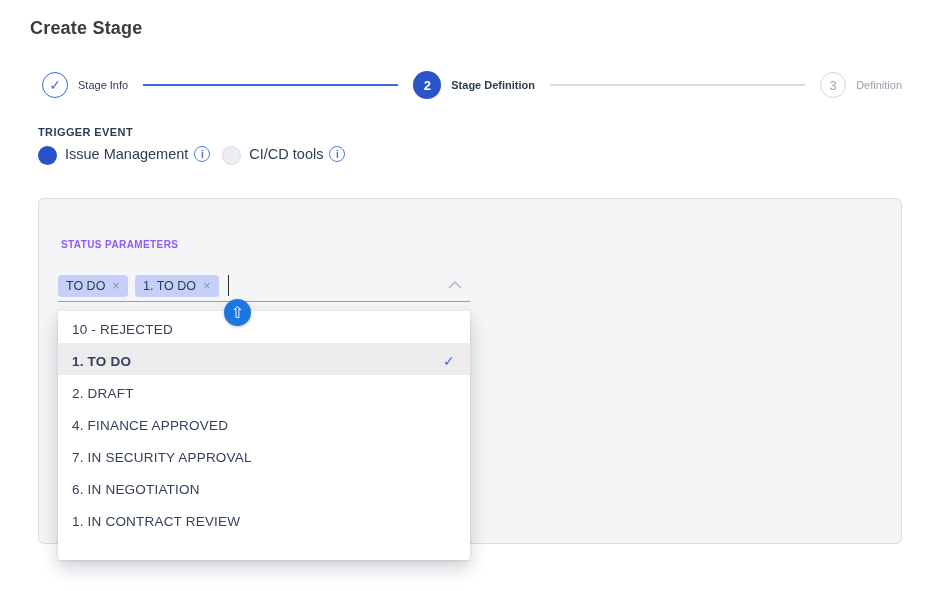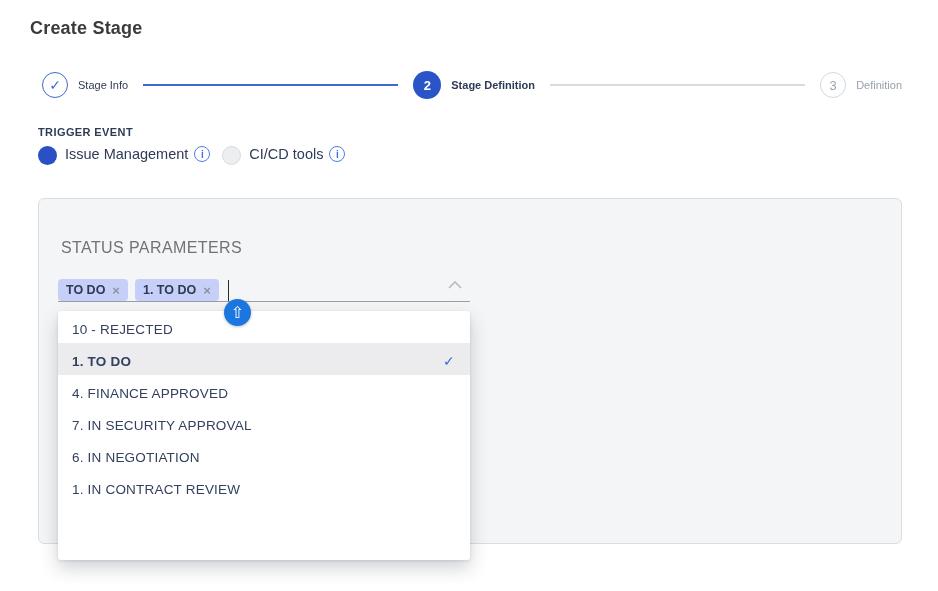--- a/index.html
+++ b/index.html
@@ -51,28 +51,28 @@
     margin-left:-2px; cursor:pointer;
   }
 
   
   .panel {
     position:absolute; left:38px; top:198px; width:864px; height:346px;
     background:#f4f5f6; border:1px solid #dbdde1; border-radius:6px;
   }
   .panel-label {
     position:absolute; left:22px; top:40px;
-    font-size:16px; font-weight:normal; color:#737373; letter-spacing:.4px;
+    font-size:10px; font-weight:bold; color:#8b5cf6; letter-spacing:.4px;
   }
 
   
   .select-control {
     position:absolute; left:58px; top:270px; width:412px; height:32px;
     border-bottom:1px solid #989fa8;
-    display:flex; align-items:flex-end; gap:7px; z-index:2; cursor:text;font-weight:bold;
+    display:flex; align-items:center; gap:7px; z-index:2; cursor:text;
   }
   .chip {
     display:inline-flex; align-items:center; gap:7px;
     background:#c5cff7; border-radius:4px; padding:4px 8px;
     font-size:12.5px; color:#2d3a54; white-space:nowrap;
   }
   .chip-x { color:#8b94a4; font-size:13px; line-height:1; cursor:pointer; }
   .text-caret { width:1.5px; height:21px; background:#2b2b2b; margin-left:2px; }
   .chevron-up { position:absolute; right:8px; top:11px; cursor:pointer; }
 
@@ -160,20 +160,23 @@
 
 <div class="dropdown">
   <div class="drop-item">
     <span>10 - REJECTED</span>
   </div>
   <div class="drop-item selected">
     <span>1. TO DO</span>
     <span class="drop-check">✓</span>
   </div>
   <div class="drop-item">
+    <span>2. DRAFT</span>
+  </div>
+  <div class="drop-item">
     <span>4. FINANCE APPROVED</span>
   </div>
   <div class="drop-item">
     <span>7. IN SECURITY APPROVAL</span>
   </div>
   <div class="drop-item">
     <span>6. IN NEGOTIATION</span>
   </div>
   <div class="drop-item">
     <span>1. IN CONTRACT REVIEW</span>

